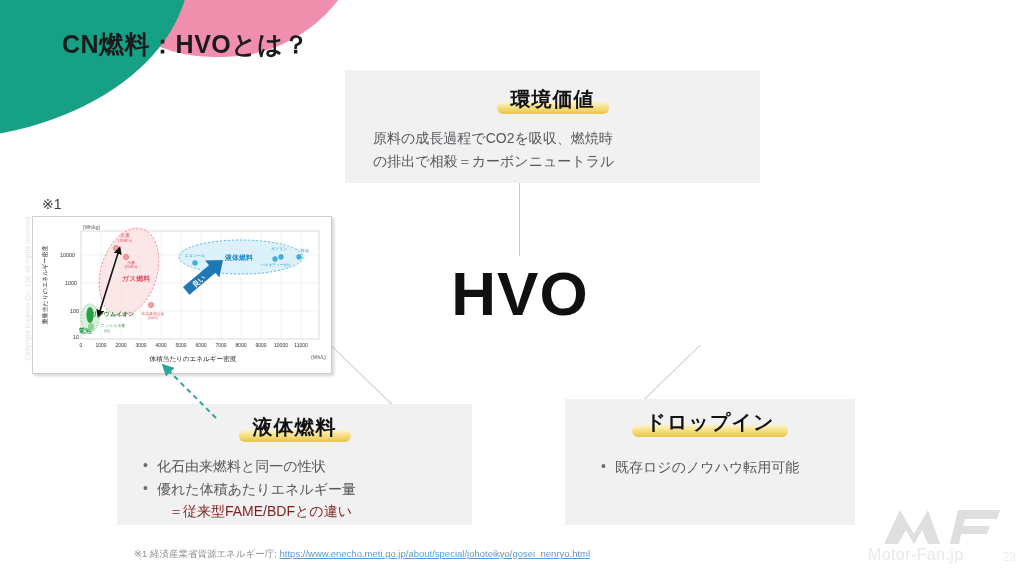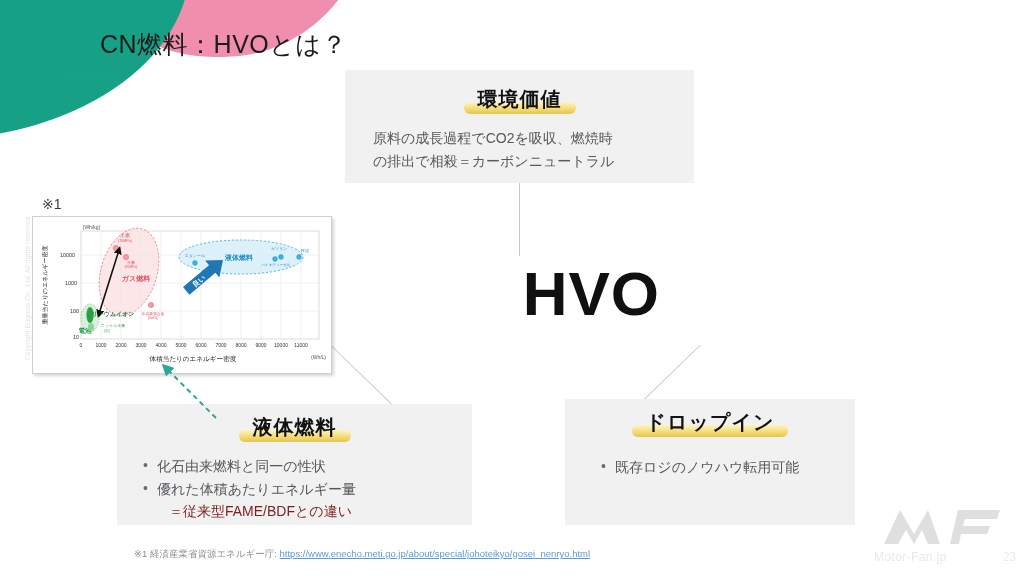--- a/index.html
+++ b/index.html
@@ -30,26 +30,25 @@
     background: #16a086;
     border-bottom-right-radius: 260px 175px;
     z-index: 3;
   }
 
   
   .title {
     position: absolute;
     left: 62px; top: 28px;
     font-size: 25px;
-    font-weight: normal;
+    font-weight: bold;
     letter-spacing: .5px;
     color: #1b1b1b;
     z-index: 5;
     white-space: nowrap;
-    margin-left: 38px;
   }
   .title-rule {
     position: absolute;
     left: 64px; top: 74px;
     width: 54px; height: 6px;
     background: #17a187;
     z-index: 5;
   }
 
   
@@ -114,21 +113,21 @@
     color: #6a6d70;
   }
   .accent-pink {
     color: #7f1d1d;
     font-weight: normal;
     padding-left: 28px;
     display: block;
   }
 
   
-  #card-env { left: 345px; top: 70px; width: 349px; height: 113px; }
+  #card-env { left: 345px; top: 70px; width: 415px; height: 113px; }
   #card-env .head-wrap { margin-top: 16px; }
   #card-env .card-body { margin: 12px 18px 0 28px; text-align: left; }
 
   
   #card-liquid { left: 117px; top: 404px; width: 355px; height: 121px; }
   #card-liquid .head-wrap { margin-top: 10px; }
   #card-liquid .card-body { margin: 12px 12px 0 24px; }
 
   
   #card-dropin { left: 565px; top: 399px; width: 290px; height: 126px; }
@@ -142,21 +141,20 @@
     width: 280px;
     text-align: center;
     z-index: 6;
   }
   #hvo .hvo-main {
     font-size: 62px;
     font-weight: bold;
     letter-spacing: 1px;
     color: #101010;
     line-height: 1.02;
-    text-align: right;
   }
   #hvo .hvo-sub {
     font-size: 14px;
     color: #3a3a3a;
     margin-top: 2px;
     letter-spacing: .1px;
   }
   #hvo .hvo-sub b { font-weight: bold; }
 
   
@@ -217,22 +215,22 @@
   
   #watermark {
     position: absolute;
     right: 6px; bottom: 6px;
     width: 152px; height: 70px;
     z-index: 8;
     pointer-events: none;
   }
   #watermark .mf-text {
     position: absolute;
-    left: 8px; bottom: 6px;
-    font-size: 12px;
+    left: 2px; bottom: 6px;
+    font-size: 16px;
     color: #e7e8e9;
     letter-spacing: .4px;
     margin-top: 40px;
   }
   #watermark .pagenum {
     position: absolute;
     right: 2px; bottom: 6px;
     font-size: 12px;
     color: #eceded;
   }

